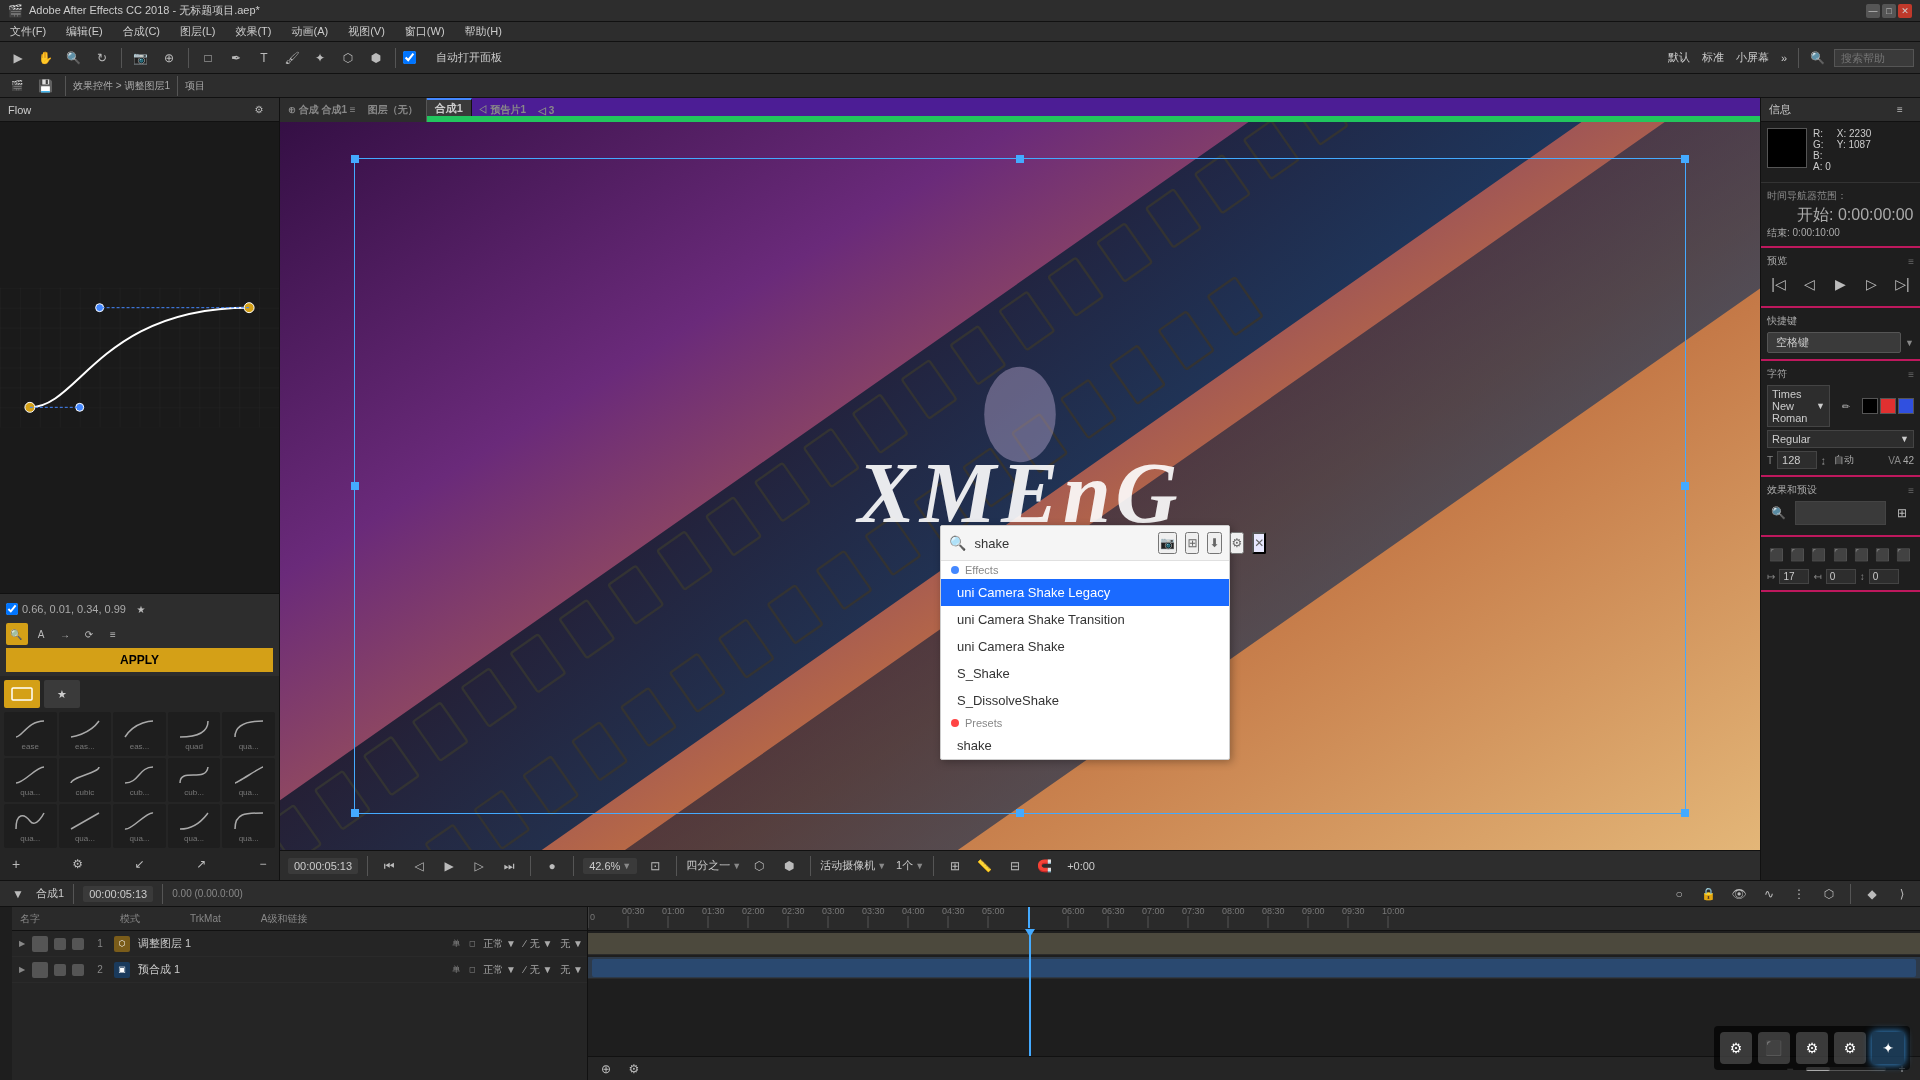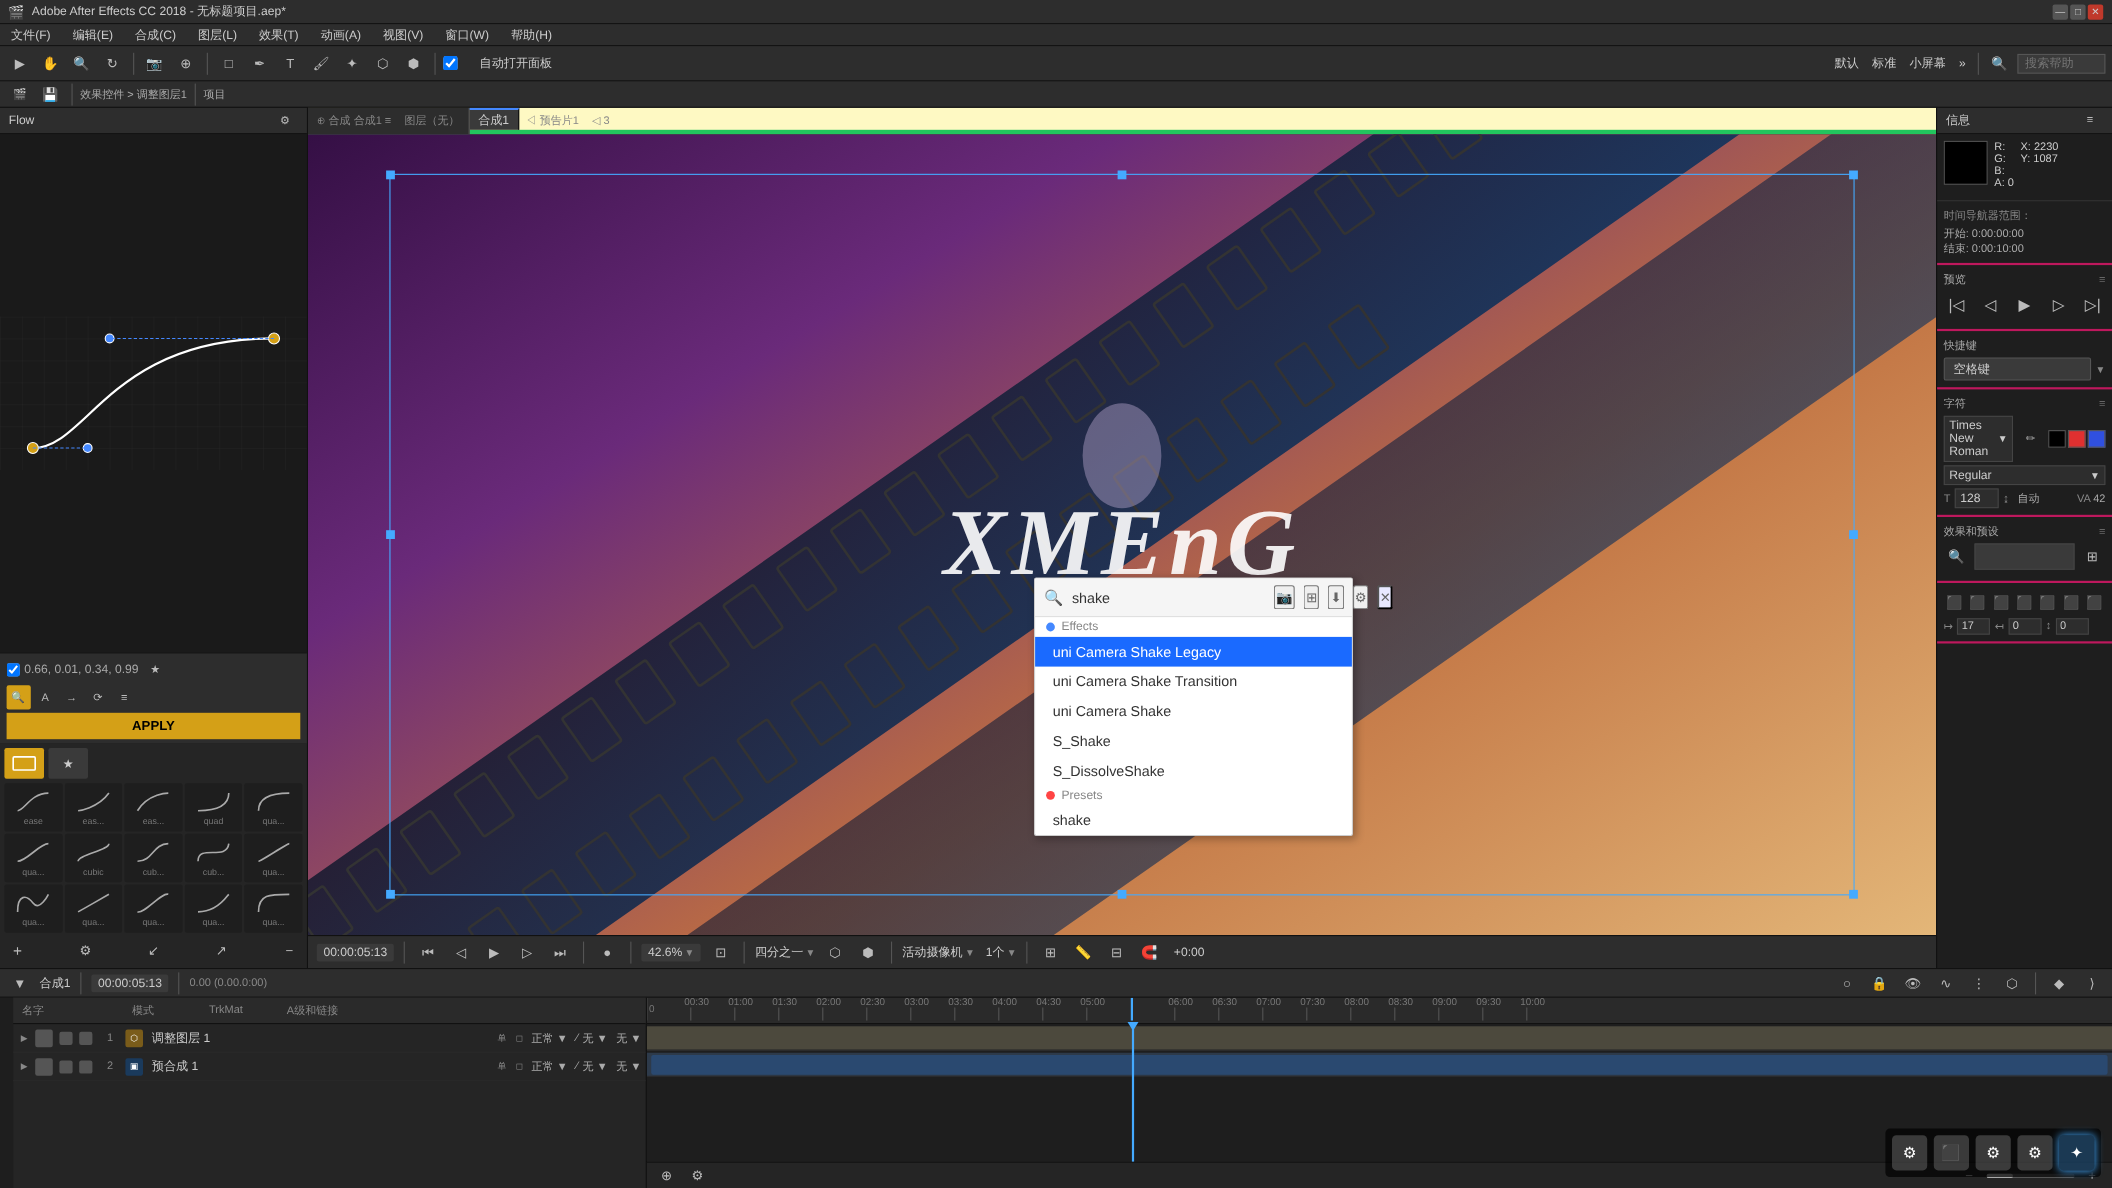--- a/index.html
+++ b/index.html
@@ -107,21 +107,21 @@
     .font-name-box { flex: 1; background: #2d2d2d; border: 1px solid #444; padding: 2px 4px; font-size: 11px; color: #ccc; display: flex; align-items: center; justify-content: space-between; }
     .font-style-box { flex: 1; background: #2d2d2d; border: 1px solid #444; padding: 2px 4px; font-size: 11px; color: #ccc; display: flex; align-items: center; justify-content: space-between; }
     .color-swatches { display: flex; gap: 2px; }
     .color-swatch { width: 16px; height: 16px; border: 1px solid #555; cursor: pointer; }
     .size-row { display: flex; align-items: center; gap: 4px; }
     .size-input { width: 40px; background: #2d2d2d; border: 1px solid #444; padding: 2px 4px; font-size: 11px; color: #ccc; }
 
     
     .comp-tab { display: flex; align-items: center; gap: 4px; padding: 2px 8px; background: #2d2d2d; border-right: 1px solid #111; cursor: pointer; font-size: 11px; color: #ccc; }
     .comp-tab.active { background: #3a3a3a; border-top: 2px solid #4488ff; }
-    .comp-tab-bar { display: flex; height: 24px; border-bottom: 4px solid #22c55e; background: #fef9c3; }
+    .comp-tab-bar { display: flex; height: 24px; border-bottom: 6px solid #22c55e; background: #4c1d95; font-weight: bold; }
 
     .preview-outer { flex: 1; position: relative; overflow: hidden; }
 
     
     .bottom-icon-panel { position: absolute; bottom: 10px; right: 10px; background: rgba(0,0,0,0.7); border-radius: 4px; padding: 6px; display: flex; gap: 6px; align-items: center; }
     .bottom-icon { width: 32px; height: 32px; background: rgba(255,255,255,0.2); border-radius: 4px; display: flex; align-items: center; justify-content: center; cursor: pointer; color: white; font-size: 14px; }
     .bottom-icon.blue-glow { box-shadow: 0 0 8px #44aaff; background: rgba(68,170,255,0.3); }
   </style>
 </head>
 <body>
@@ -530,21 +530,21 @@
           </div>
           <div>
             <div style="font-size:10px; color:#ccc;">X: 2230</div>
             <div style="font-size:10px; color:#ccc;">Y: 1087</div>
           </div>
         </div>
       </div>
 
       <div class="panel-section">
         <div style="font-size:10px; color:#888; margin-bottom:2px;">时间导航器范围：</div>
-        <div style="font-size:10px; color:#aaa;">开始: 0:00:00:00</div>
+        <div style="font-size:16px; color:#aaa;margin-left:30px;">开始: 0:00:00:00</div>
         <div style="font-size:10px; color:#aaa;">结束: 0:00:10:00</div>
       </div>
 
       <div class="panel-section">
         <div class="panel-section-title">
           <span>预览</span>
           <span style="font-size:10px; color:#666;">≡</span>
         </div>
         <div style="display:flex; align-items:center; justify-content:center; gap:8px; margin:4px 0;">
           <button class="toolbar-btn" style="font-size:14px;">|◁</button>

